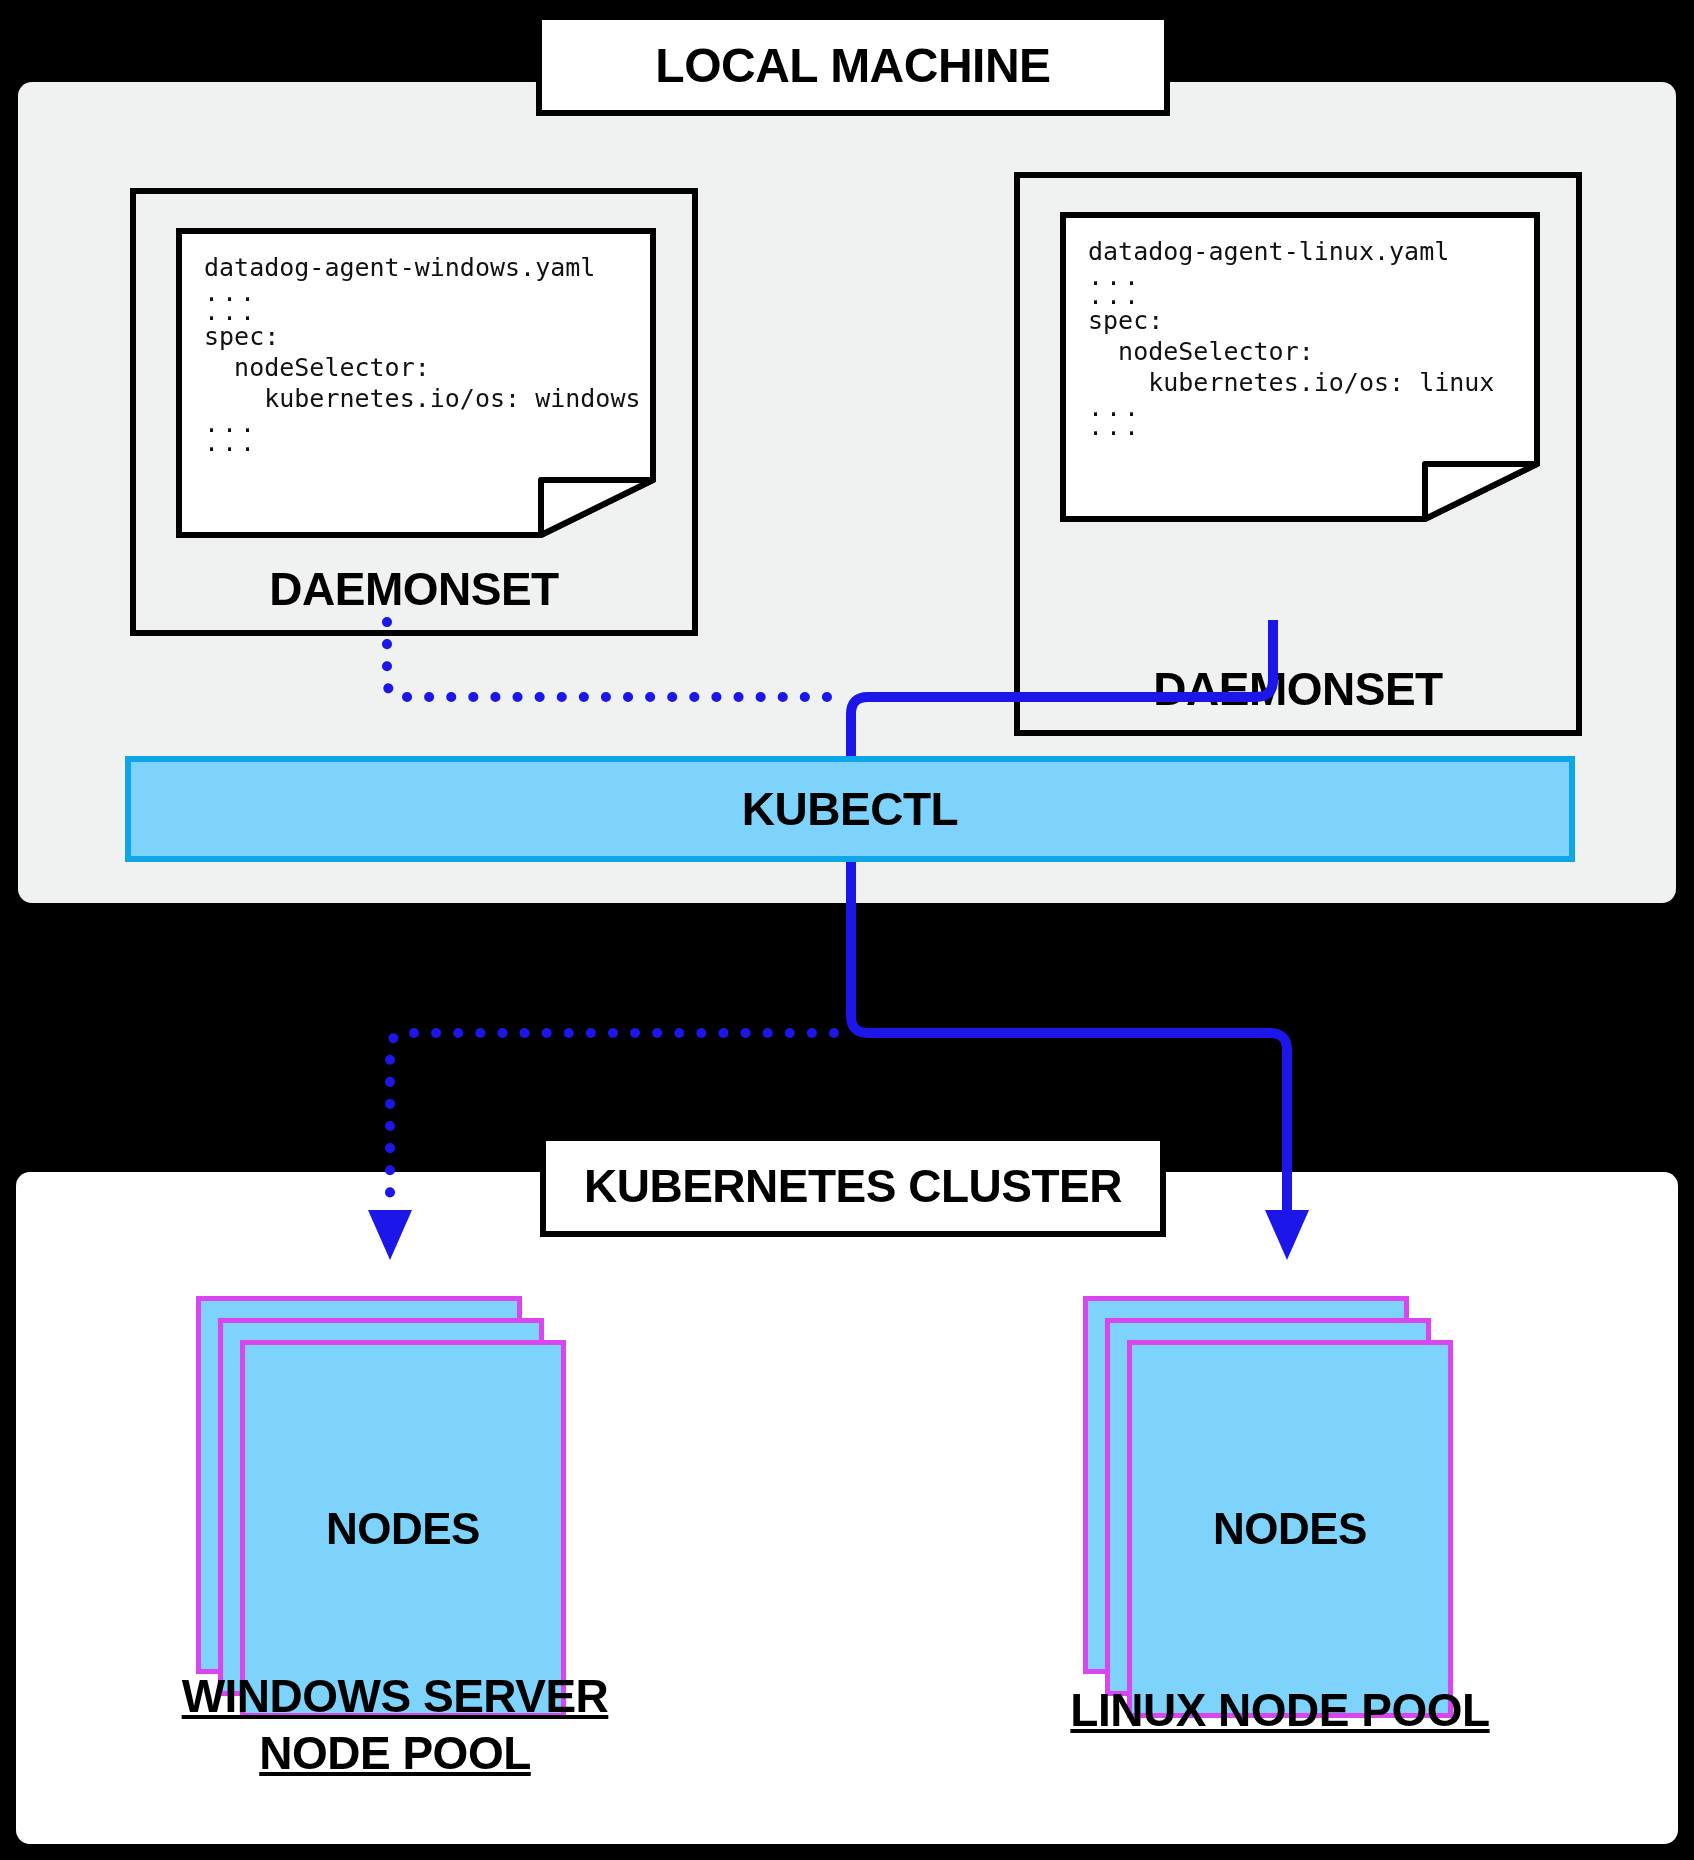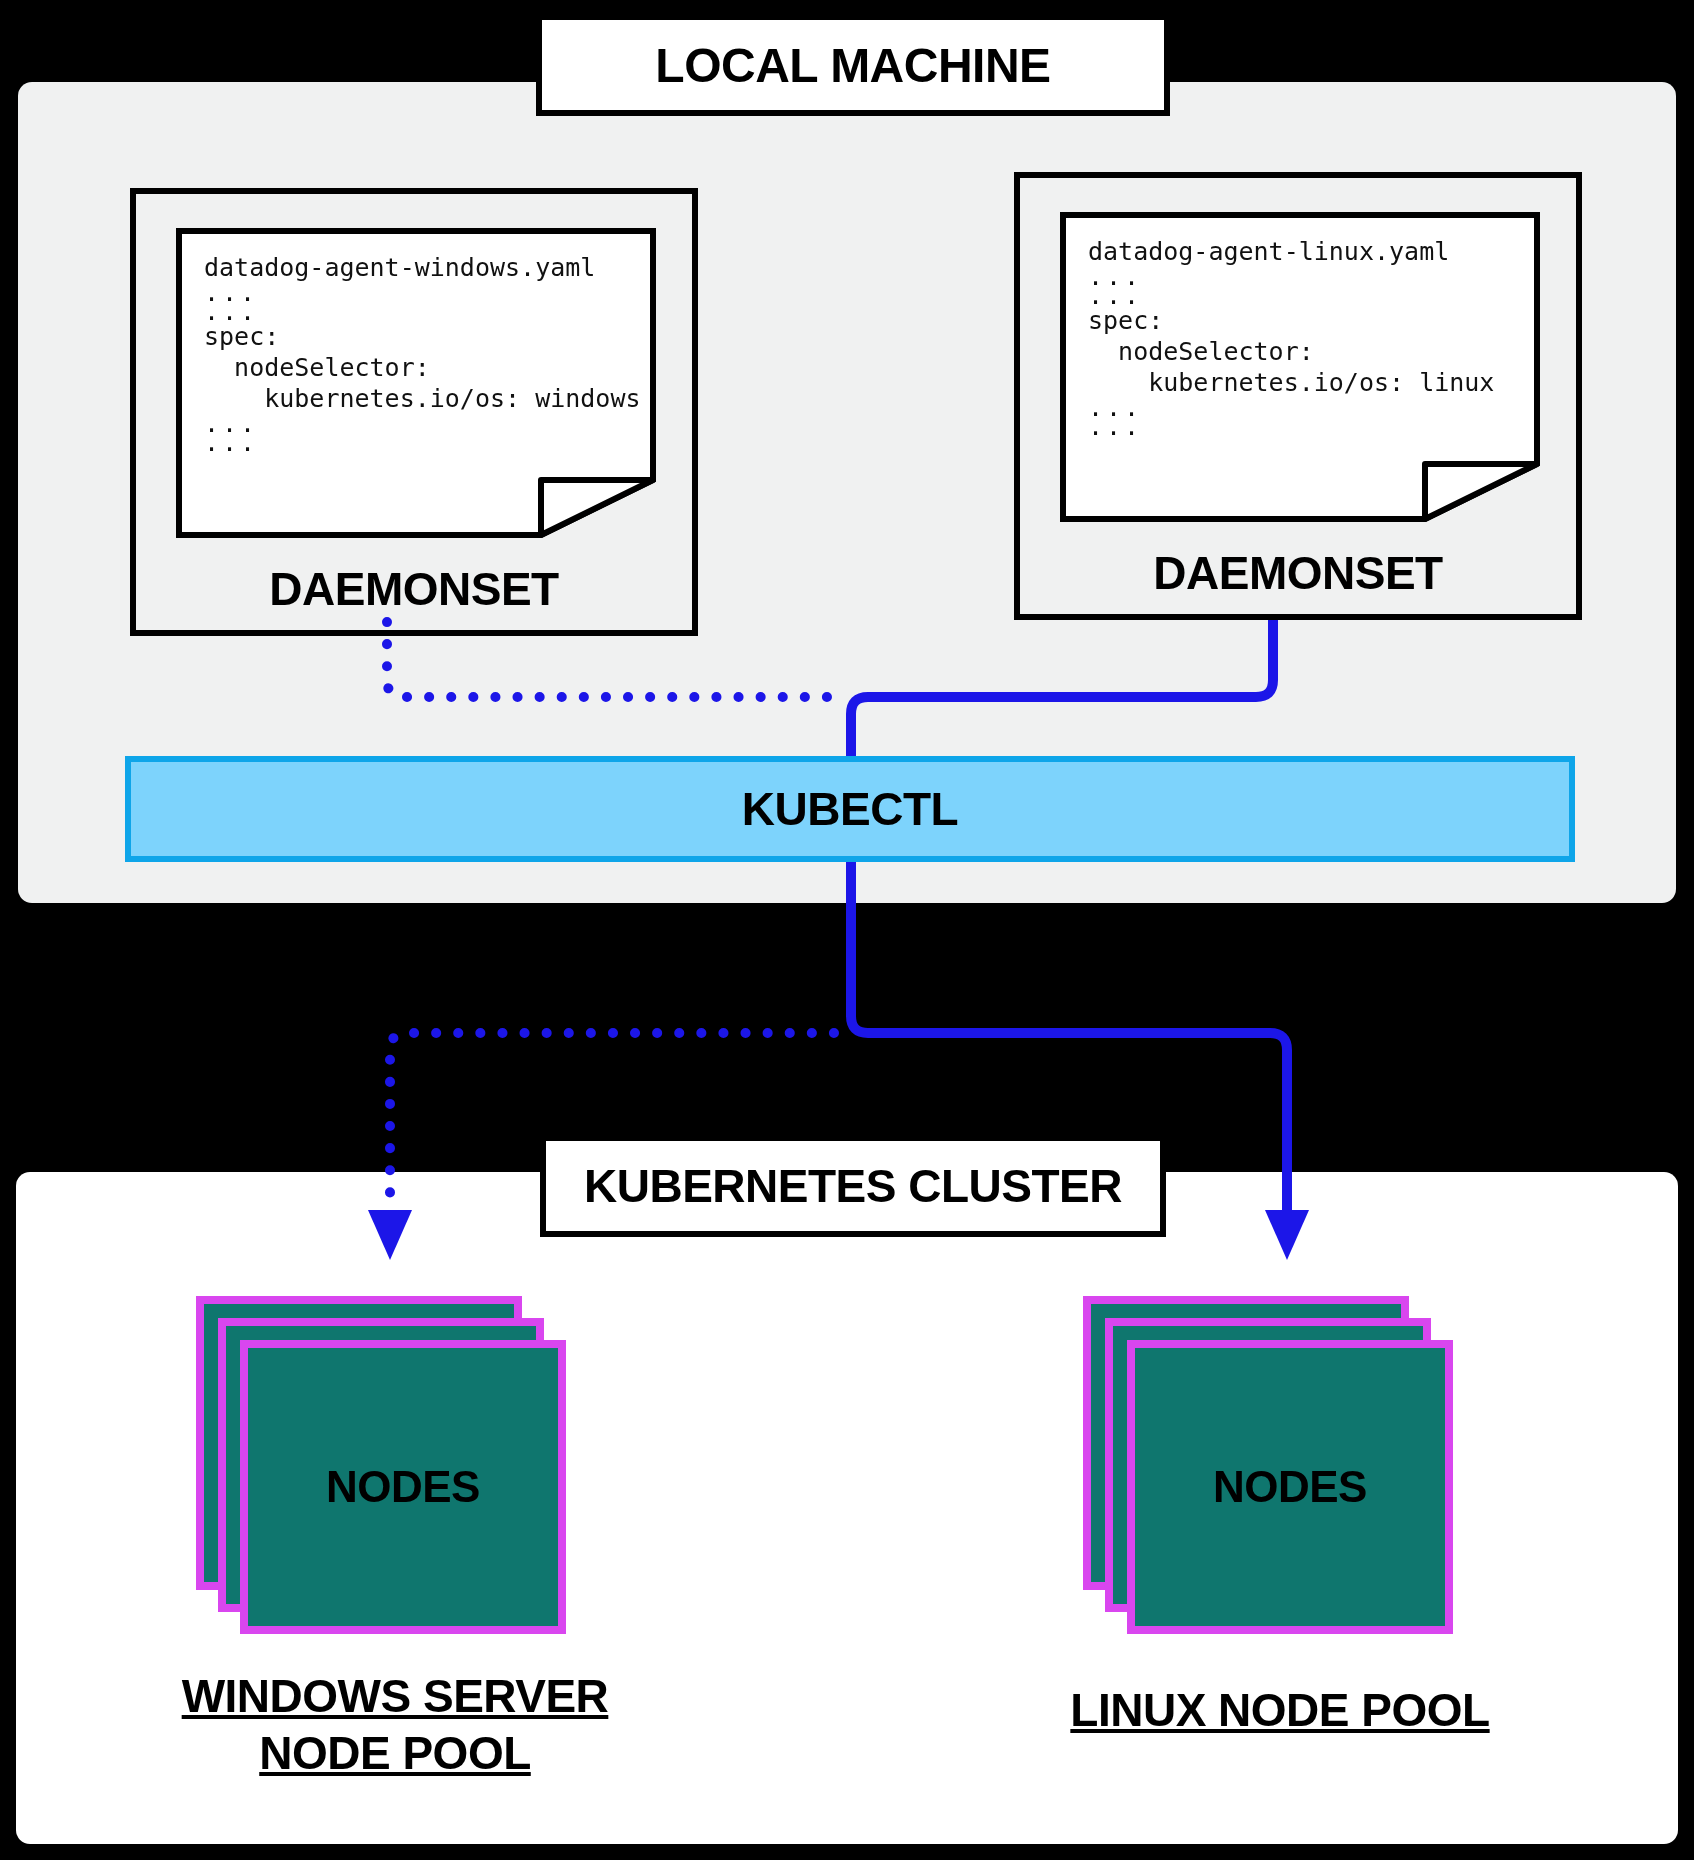--- a/index.html
+++ b/index.html
@@ -17,21 +17,21 @@
   .doc{position:absolute;left:40px;top:34px;width:480px;height:310px;}
   .doc svg{position:absolute;left:0;top:0;}
   .code{position:absolute;left:28px;top:24px;font-family:"DejaVu Sans Mono","Liberation Mono",monospace;
         font-size:25px;color:#111;white-space:pre;}
   .code .ln{line-height:31px;height:31px;}
   .code .ln.d{line-height:19px;height:19px;letter-spacing:3px;}
   .bigbox{position:absolute;background:#7dd3fc;border:6px solid #0ea5e9;box-sizing:border-box;
           display:flex;align-items:center;justify-content:center;
           font-weight:bold;font-size:46px;letter-spacing:-0.5px;color:#000;z-index:3;}
   .stack{position:absolute;width:372px;height:340px;z-index:3;}
-  .layer{position:absolute;width:326px;height:294px;background:#0f766e;border:8px solid #d946ef;
+  .layer{position:absolute;width:326px;height:378px;background:#7dd3fc;border:5px solid #d946ef;
          box-sizing:border-box;}
   .layer.l1{left:0;top:0;}
   .layer.l2{left:22px;top:22px;}
   .layer.l3{left:44px;top:44px;display:flex;align-items:center;justify-content:center;
             font-weight:bold;font-size:44px;letter-spacing:-0.5px;color:#000;}
   .poollabel{position:absolute;width:520px;text-align:center;font-weight:bold;font-size:46px;
              line-height:57px;letter-spacing:-0.5px;color:#000;z-index:3;text-decoration:underline;}
   #wires{position:absolute;left:0;top:0;z-index:5;}
 </style>
 </head>
@@ -51,21 +51,21 @@
     <div class="doc">
       <svg width="480" height="310" viewBox="0 0 480 310">
         <path d="M3,3 H477 V252 L365,307 H3 Z" fill="#ffffff" stroke="#000" stroke-width="6"></path>
         <path d="M365,307 L365,252 L477,252 Z" fill="#ffffff" stroke="#000" stroke-width="6" stroke-linejoin="round"></path>
       </svg>
       <div class="code"><div class="ln">datadog-agent-windows.yaml</div><div class="ln d">...</div><div class="ln d">...</div><div class="ln">spec:</div><div class="ln">  nodeSelector:</div><div class="ln">    kubernetes.io/os: windows</div><div class="ln d">...</div><div class="ln d">...</div></div>
     </div>
     <div class="dslabel">DAEMONSET</div>
   </div>
 
-  <div class="dsbox" style="left:1014px;top:172px;width:568px;height:448px;">
+  <div class="dsbox" style="left:1014px;top:172px;width:568px;height:564px;">
     <div class="doc">
       <svg width="480" height="310" viewBox="0 0 480 310">
         <path d="M3,3 H477 V252 L365,307 H3 Z" fill="#ffffff" stroke="#000" stroke-width="6"></path>
         <path d="M365,307 L365,252 L477,252 Z" fill="#ffffff" stroke="#000" stroke-width="6" stroke-linejoin="round"></path>
       </svg>
       <div class="code"><div class="ln">datadog-agent-linux.yaml</div><div class="ln d">...</div><div class="ln d">...</div><div class="ln">spec:</div><div class="ln">  nodeSelector:</div><div class="ln">    kubernetes.io/os: linux</div><div class="ln d">...</div><div class="ln d">...</div></div>
     </div>
     <div class="dslabel">DAEMONSET</div>
   </div>
 

